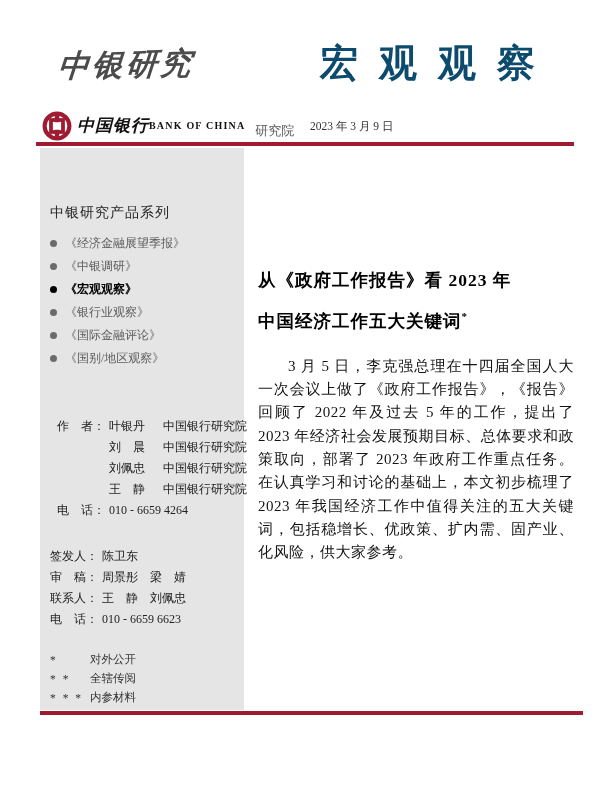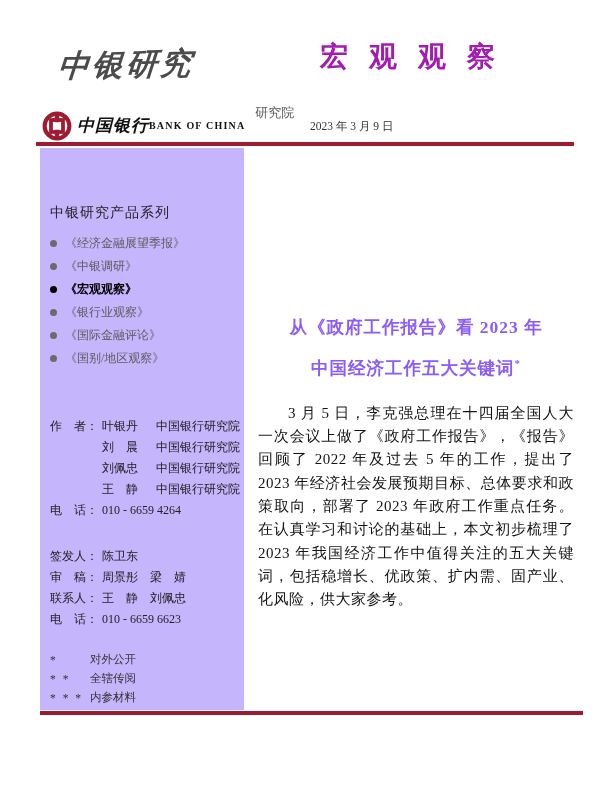--- a/index.html
+++ b/index.html
@@ -13,68 +13,68 @@
 
   
   .calligraphy {
     position:absolute; left:58px; top:44px;
     font-size:31px; font-weight:bold; color:#4b4b4b;
     font-style:italic; letter-spacing:3px;
     transform:rotate(-1.5deg) skewX(-6deg);
   }
   .masthead {
     position:absolute; left:320px; top:38px; width:260px;
-    font-size:28px; font-weight:bold; color:#a21caf;
+    font-size:38px; font-weight:bold; color:#0c4a6e;
     letter-spacing:21px; white-space:nowrap;
   }
   .logo-row { position:absolute; left:42px; top:110px; height:32px; display:flex; align-items:center; }
   .emblem { width:30px; height:30px; display:block; }
   .bank-names { margin-left:5px; display:flex; flex-direction:row; align-items:center; }
   .bank-cn { font-size:17px; font-weight:bold; color:#111; font-style:italic; letter-spacing:1px; line-height:18px; white-space:nowrap; }
   .bank-en { font-size:10px; font-weight:bold; color:#111; letter-spacing:1.2px; line-height:8px; white-space:nowrap; }
-  .institute { margin-left:10px; font-size:13px; color:#595959; align-self:flex-end; padding-bottom:20px; }
+  .institute { margin-left:10px; font-size:13px; color:#595959; align-self:flex-end; padding-bottom:2px; }
   .issue-row {
     position:absolute; left:310px; top:119px; width:264px;
     display:flex; justify-content:space-between;
     font-size:11.5px; color:#333; white-space:nowrap;
   }
   .rule-top { position:absolute; left:36px; top:142px; width:538px; height:3.5px; background:#9e1b32; }
   .rule-bottom { position:absolute; left:40px; top:711px; width:543px; height:3.5px; background:#9e1b32; }
 
   
   .sidebar {
     position:absolute; left:40px; top:148px; width:204px; height:562px;
-    background:#c4b5fd;
+    background:#e5e5e5;
   }
   .series-title { position:absolute; left:10px; top:56px; font-size:14px; color:#1f1f1f; letter-spacing:1px; }
   .series-list { position:absolute; left:10px; top:84px; list-style:none; }
   .series-item { display:flex; align-items:center; height:23px; font-size:12px; color:#5c5c5c; white-space:nowrap; }
   .series-item .dot { width:7px; height:7px; border-radius:50%; background:#6b6b6b; margin-right:8px; flex:0 0 auto; }
   .series-item.active { color:#000; font-weight:bold; }
   .series-item.active .dot { background:#000; }
 
-  .authors-block { position:absolute; left:10px; top:268px; font-size:12px; color:#222; }
+  .authors-block { position:absolute; left:17px; top:268px; font-size:12px; color:#222; }
   .a-row { display:flex; height:21px; align-items:center; white-space:nowrap; }
   .a-label { width:52px; }
   .a-name { width:54px; }
   .a-org { }
 
   .issuance-block { position:absolute; left:10px; top:398px; font-size:12px; color:#222; }
   .i-row { display:flex; height:21px; align-items:center; white-space:nowrap; }
   .i-label { width:52px; }
 
   .footnotes-block { position:absolute; left:10px; top:502px; font-size:11.5px; color:#333; }
   .f-row { display:flex; height:19px; align-items:center; white-space:nowrap; }
   .f-symbol { width:40px; letter-spacing:2px; }
 
   
   .article { position:absolute; left:258px; top:262px; width:316px; }
   .article-title {
-    text-align:center; color:#8b5cf6; font-weight:bold;
-    font-size:17.5px; line-height:36px; letter-spacing:1px;margin-top:47px;
+    color:#000000; font-weight:bold;
+    font-size:17.5px; line-height:36px; letter-spacing:1px;
   }
   .article-title sup { font-size:11px; }
   .article-body {
     margin-top:16px; font-size:15px; line-height:23.3px;
     text-align:justify; text-indent:2em; color:#141414;
     letter-spacing:0.5px;
   }
 </style>
 </head>
 <body>

